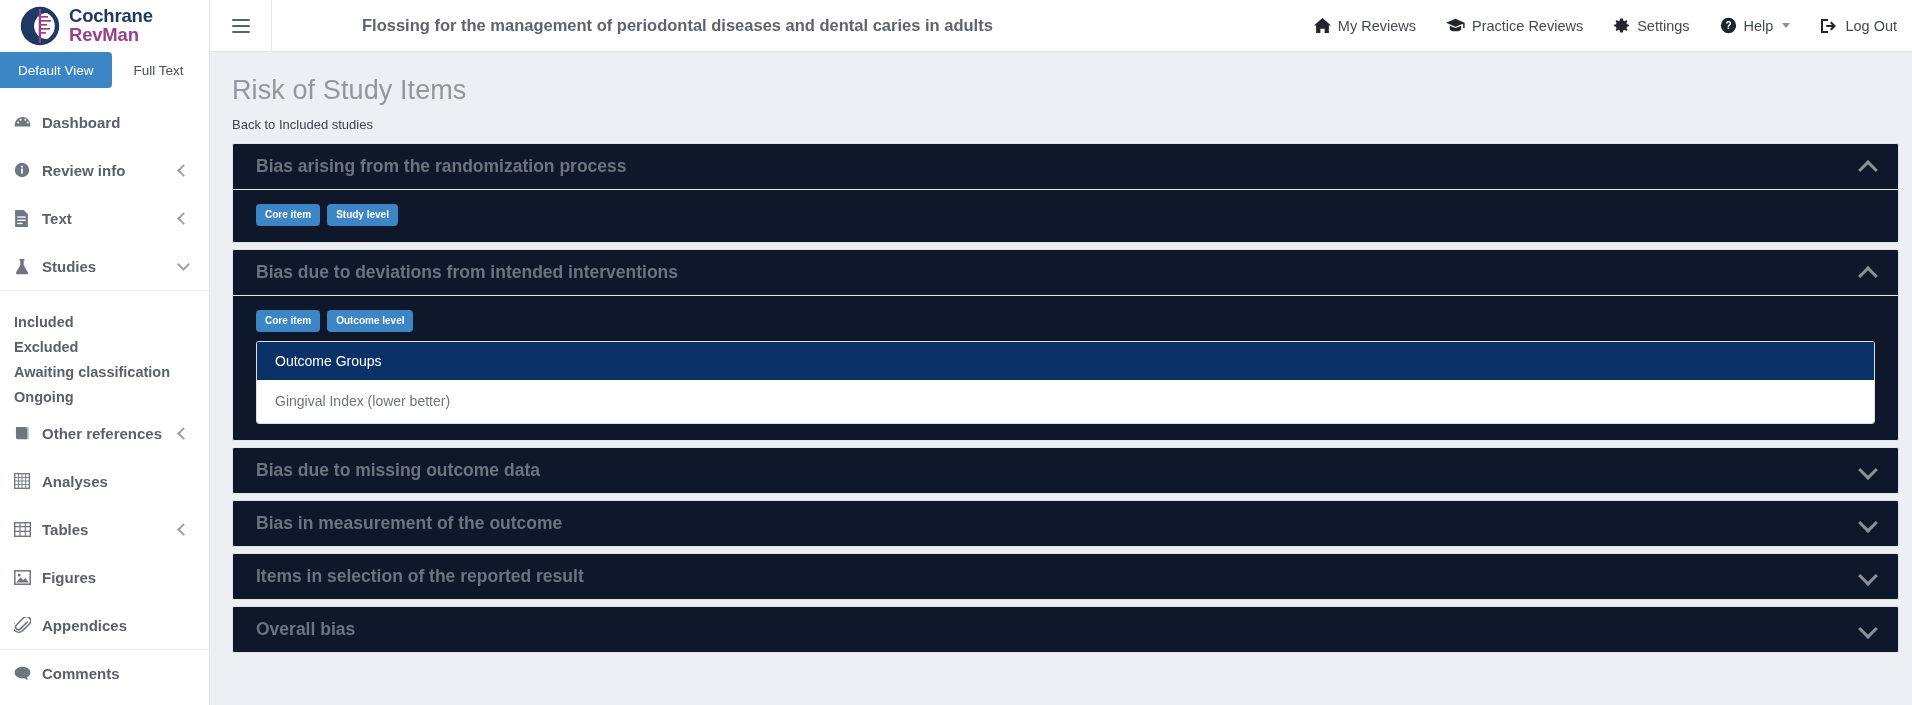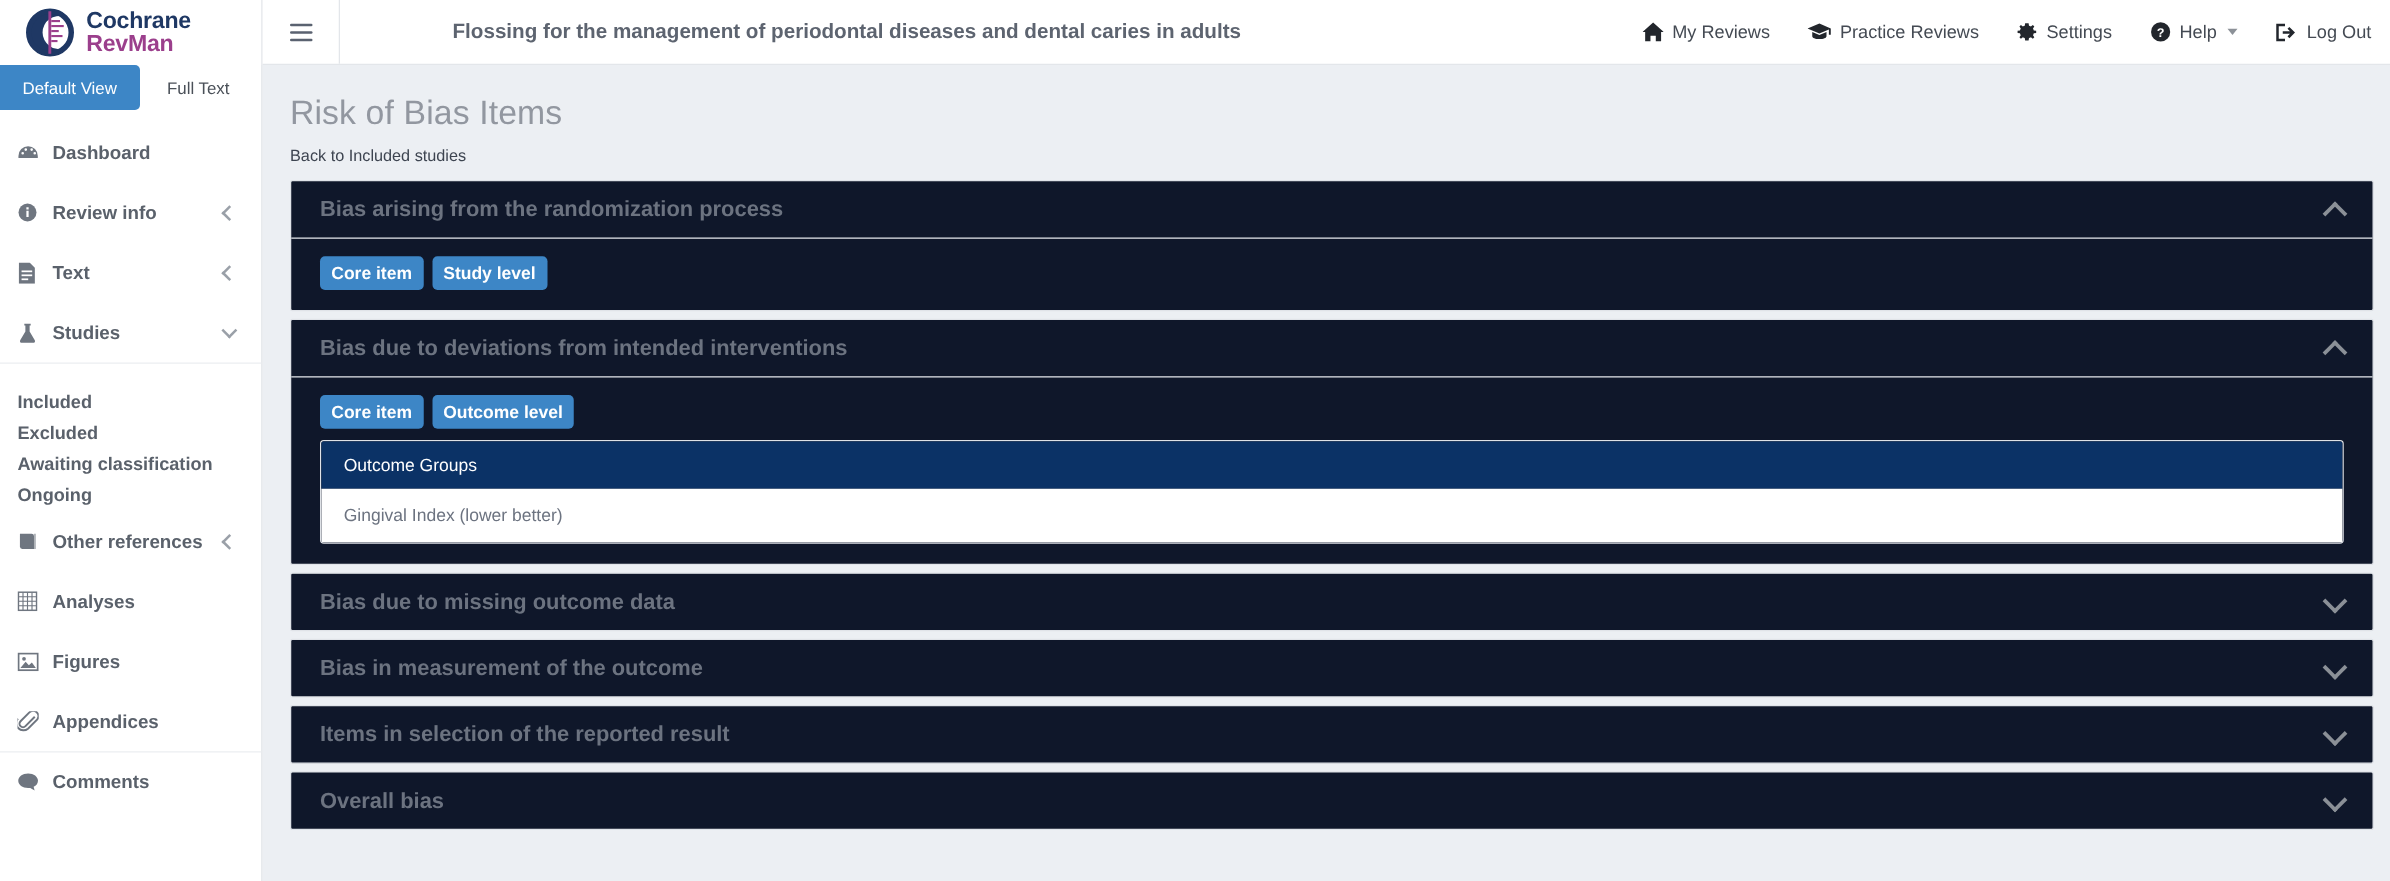--- a/index.html
+++ b/index.html
@@ -160,21 +160,21 @@
   }
   .panel-chev.up::before { transform: rotate(-135deg); top: 5px; }
   .panel-chev.down::before { transform: rotate(45deg); top: 1px; }
 
   .panel-body { border-top: 1px solid #e6e9ed; padding: 14px 23px 16px 23px; }
 
   .tag-row { display: flex; gap: 7px; }
   .tag {
     display: inline-flex; align-items: center;
     background: #3d86c6; color: #ffffff;
-    font-size: 14px; font-weight: bold;
+    font-size: 10px; font-weight: bold;
     padding: 5px 9px 6px 9px; border-radius: 4px;
     cursor: pointer; white-space: nowrap;
   }
 
   .outcome-box {
     margin-top: 9px;
     border: 1px solid #dfe2e7;
     border-radius: 3px;
     overflow: hidden;
   }
@@ -347,20 +347,30 @@
   <div class="nav-item">
     <span class="nav-ico">
       <svg width="16" height="16" viewBox="0 0 16 16">
           <rect x="0.7" y="0.7" width="14.6" height="14.6" fill="none" stroke="currentColor" stroke-width="1.3"></rect>
           <path d="M4.4 1v14M8 1v14M11.6 1v14M1 4.4h14M1 8h14M1 11.6h14" stroke="currentColor" stroke-width="0.9"></path>
         </svg>
     </span>
     <span class="nav-label">Analyses</span>
   </div>
 
+  <div class="nav-item">
+    <span class="nav-ico">
+      <svg width="17" height="15" viewBox="0 0 17 15">
+          <rect x="0.7" y="0.7" width="15.6" height="13.6" fill="none" stroke="currentColor" stroke-width="1.4"></rect>
+          <path d="M1 4.6h15M1 9.4h15M6 1v13M11.3 1v13" stroke="currentColor" stroke-width="1.1"></path>
+        </svg>
+    </span>
+    <span class="nav-label">Tables</span>
+    <span class="chev left"></span>
+  </div>
 
   <div class="nav-item">
     <span class="nav-ico">
       <svg width="17" height="15" viewBox="0 0 17 15">
           <rect x="0.8" y="0.8" width="15.4" height="13.4" fill="none" stroke="currentColor" stroke-width="1.5"></rect>
           <circle cx="5.2" cy="5" r="1.5" fill="currentColor"></circle>
           <path d="M2.3 12.4 6.5 7.3l2.6 2.8 2.4-2.1 3.2 4.4H2.3z" fill="currentColor"></path>
         </svg>
     </span>
     <span class="nav-label">Figures</span>
@@ -380,21 +390,21 @@
       <svg width="17" height="15" viewBox="0 0 17 15" fill="currentColor">
           <path d="M8.5 0.8C4 .8.6 3.3.6 6.6c0 3.3 3.4 5.8 7.9 5.8.6 0 1.2 0 1.7-.1l3.5 2-.8-3A5.5 5.5 0 0 0 16.4 6.6C16.4 3.3 13 .8 8.5.8z"></path>
         </svg>
     </span>
     <span class="nav-label">Comments</span>
   </div>
 </div>
 
 <div class="main">
 
-  <div class="page-title">Risk of Bias Items</div>
+  <div class="page-title">Risk of Study Items</div>
   <div class="back-link">Back to Included studies</div>
 
   <div class="panels">
 
     <div class="panel">
       <div class="panel-head">
         <span class="panel-title">Bias arising from the randomization process</span>
         <span class="panel-chev up"></span>
       </div>
       <div class="panel-body">

